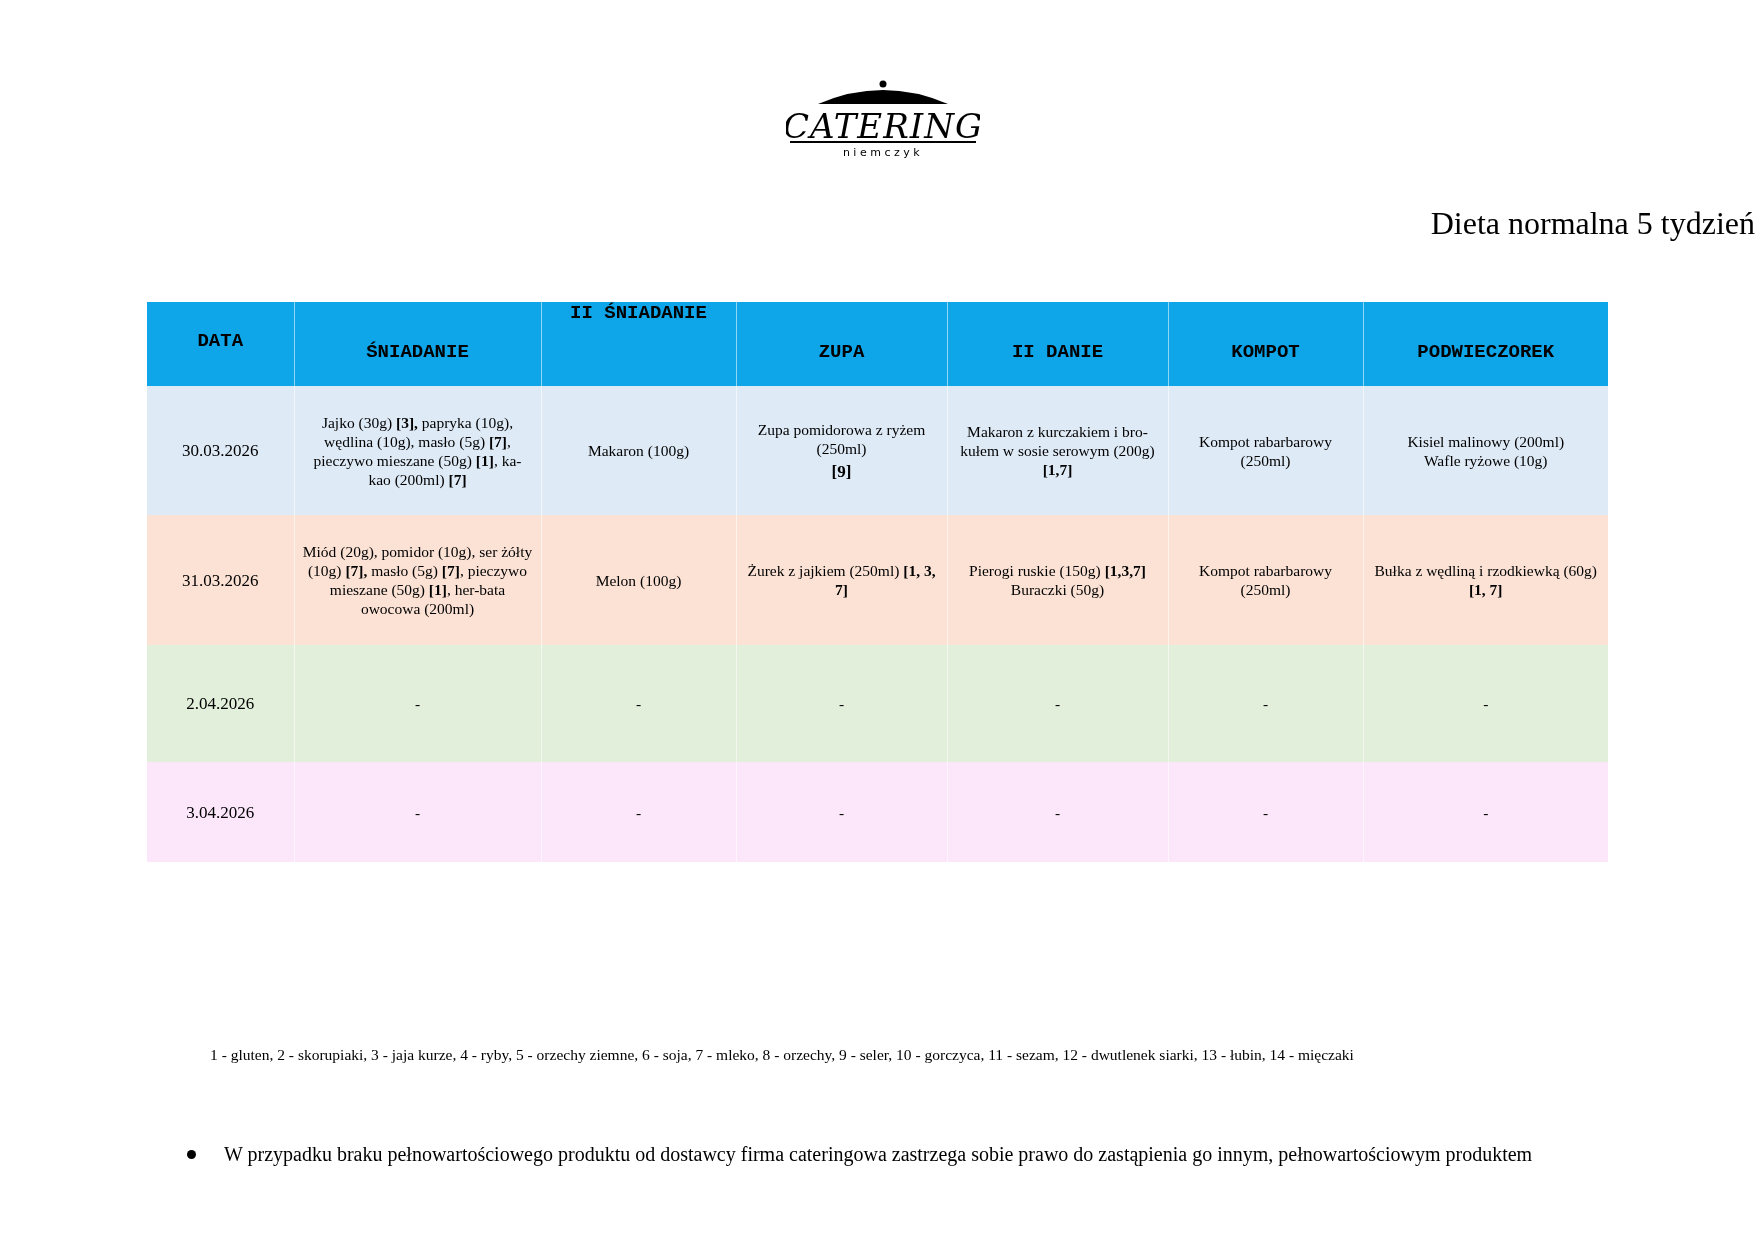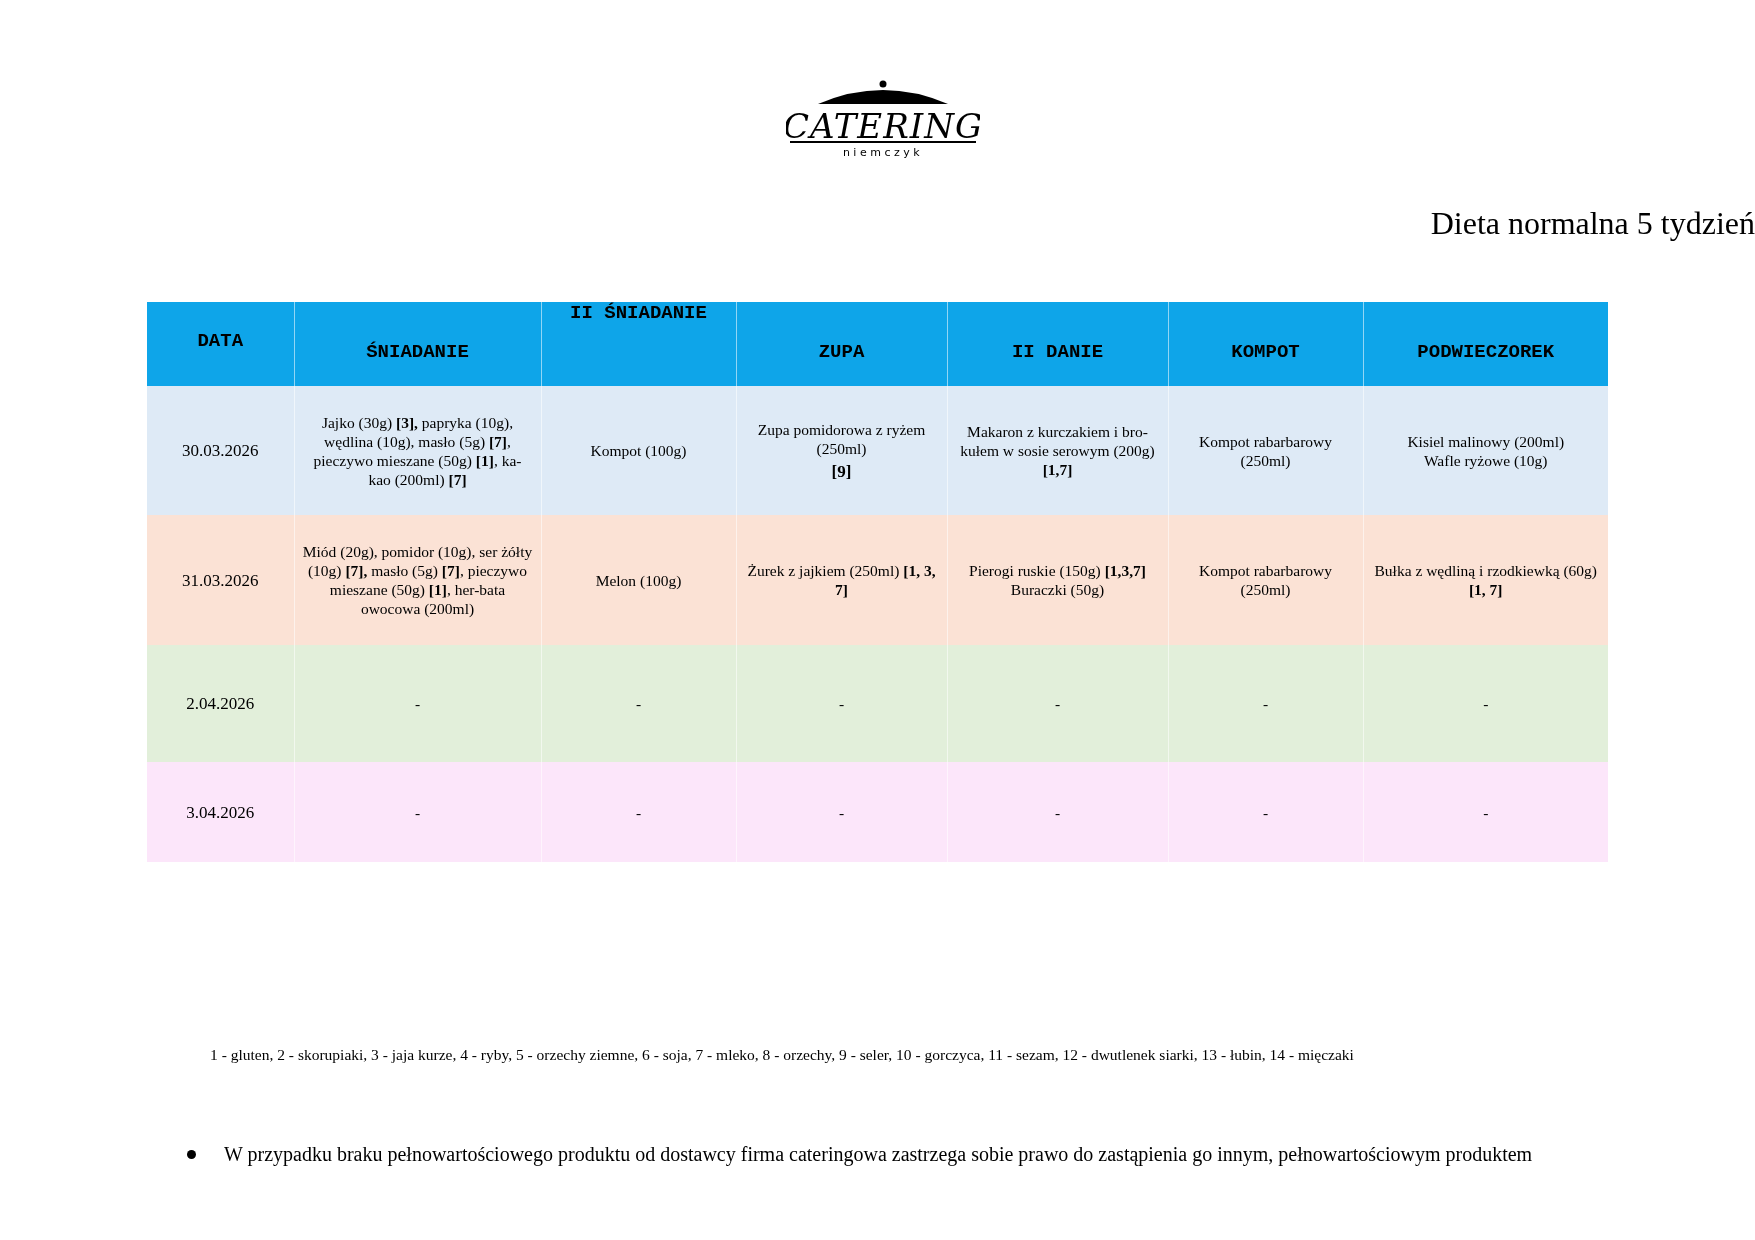--- a/index.html
+++ b/index.html
@@ -66,21 +66,21 @@
       <th class="other">ZUPA</th>
       <th class="other">II DANIE</th>
       <th class="other">KOMPOT</th>
       <th class="other">PODWIECZOREK</th>
     </tr>
   </thead>
   <tbody>
     <tr class="r1">
       <td class="date">30.03.2026</td>
       <td><span>Jajko (30g) </span><b>[3],</b><span> papryka (10g), wędlina (10g), masło (5g) </span><b>[7]</b><span>, pieczywo mieszane (50g) </span><b>[1]</b><span>, ka-kao (200ml) </span><b>[7]</b></td>
-      <td>Kompot (100g)</td>
+      <td>Makaron (100g)</td>
       <td>
           <div>Zupa pomidorowa z ryżem (250ml)</div>
           <div style="margin-top:4px;font-size:17px"><b>[9]</b></div>
         </td>
       <td><span>Makaron z kurczakiem i bro-kułem w sosie serowym (200g) </span><b>[1,7]</b></td>
       <td>Kompot rabarbarowy (250ml)</td>
       <td>
           <div>Kisiel malinowy (200ml)</div>
           <div>Wafle ryżowe (10g)</div>
         </td>

